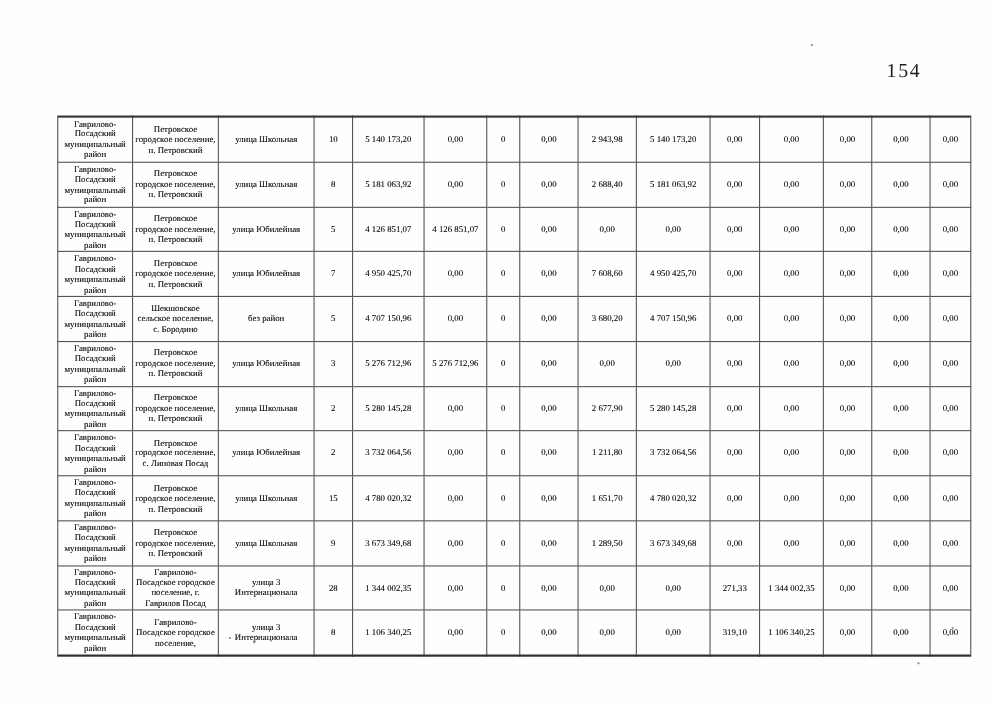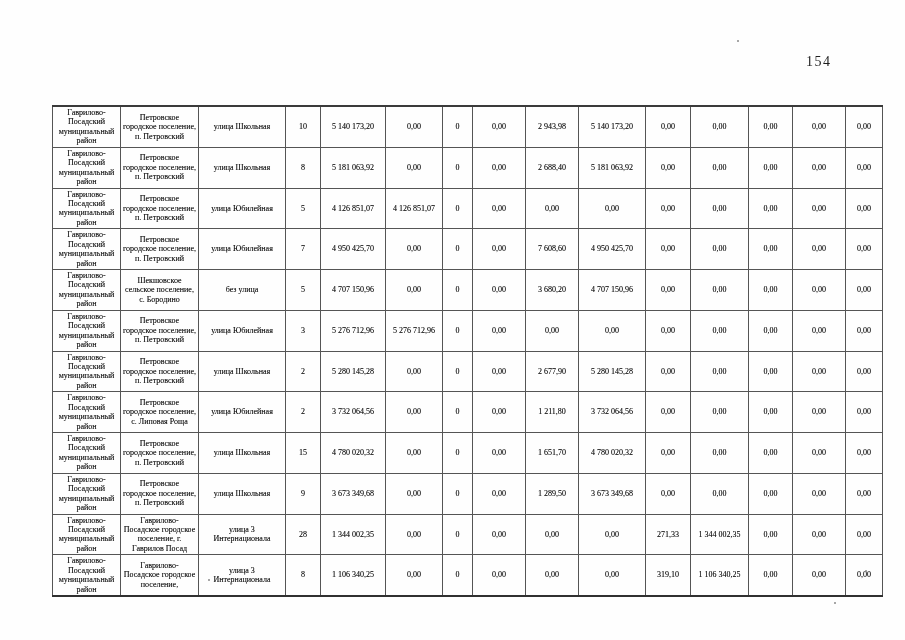--- a/index.html
+++ b/index.html
@@ -4,21 +4,21 @@
 <style>
   html,body{margin:0;padding:0;}
   body{
     width:905px;height:640px;position:relative;overflow:hidden;
     background:#fefefe;
     font-family:"Liberation Serif","DejaVu Serif",serif;
     color:#1b1b1b;
   }
   .page-number{
     position:absolute;top:54px;left:806px;
-    font-size:14px;letter-spacing:1.5px;color:#1d1d1d;
+    font-size:18px;letter-spacing:1.5px;color:#1d1d1d;
   }
   table.sheet{
     position:absolute;left:52px;top:105px;width:830px;
     border-collapse:collapse;table-layout:fixed;
     border-top:2px solid #3a3a3a;border-bottom:2px solid #303030;
     border-left:1px solid #4a4a4a;border-right:1px solid #4a4a4a;
   }
   td{
     border:1px solid #555;
     font-size:8px;line-height:1.18;
@@ -121,21 +121,21 @@
     <td>4 950 425,70</td>
     <td>0,00</td>
     <td>0,00</td>
     <td>0,00</td>
     <td>0,00</td>
     <td>0,00</td>
   </tr>
       <tr>
     <td>Гаврилово-Посадский муниципальный район</td>
     <td>Шекшовское сельское поселение, с. Бородино</td>
-    <td>без улица</td>
+    <td>без район</td>
     <td>5</td>
     <td>4 707 150,96</td>
     <td>0,00</td>
     <td>0</td>
     <td>0,00</td>
     <td>3 680,20</td>
     <td>4 707 150,96</td>
     <td>0,00</td>
     <td>0,00</td>
     <td>0,00</td>
@@ -171,21 +171,21 @@
     <td>2 677,90</td>
     <td>5 280 145,28</td>
     <td>0,00</td>
     <td>0,00</td>
     <td>0,00</td>
     <td>0,00</td>
     <td>0,00</td>
   </tr>
       <tr>
     <td>Гаврилово-Посадский муниципальный район</td>
-    <td>Петровское городское поселение, с. Липовая Роща</td>
+    <td>Петровское городское поселение, с. Липовая Посад</td>
     <td>улица Юбилейная</td>
     <td>2</td>
     <td>3 732 064,56</td>
     <td>0,00</td>
     <td>0</td>
     <td>0,00</td>
     <td>1 211,80</td>
     <td>3 732 064,56</td>
     <td>0,00</td>
     <td>0,00</td>

